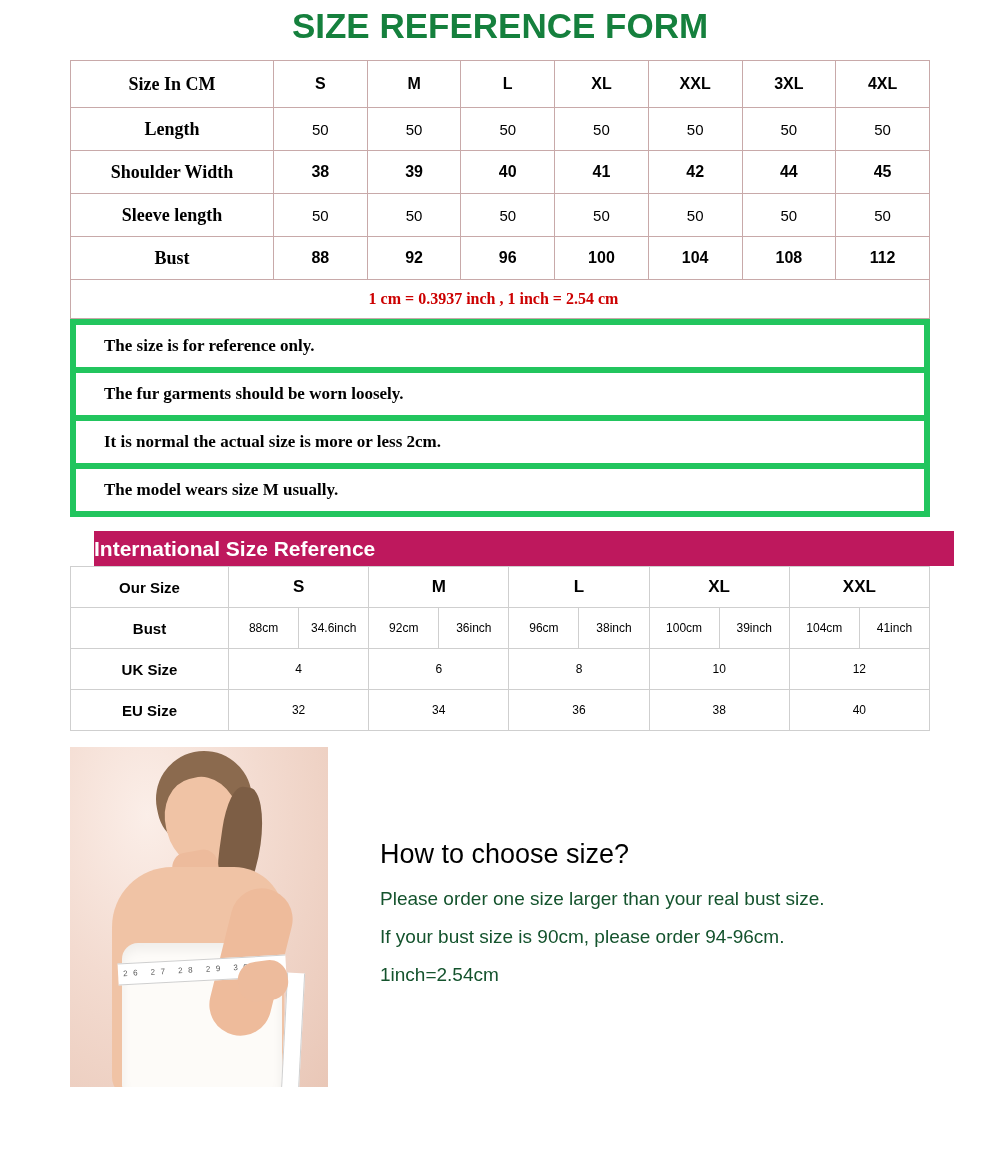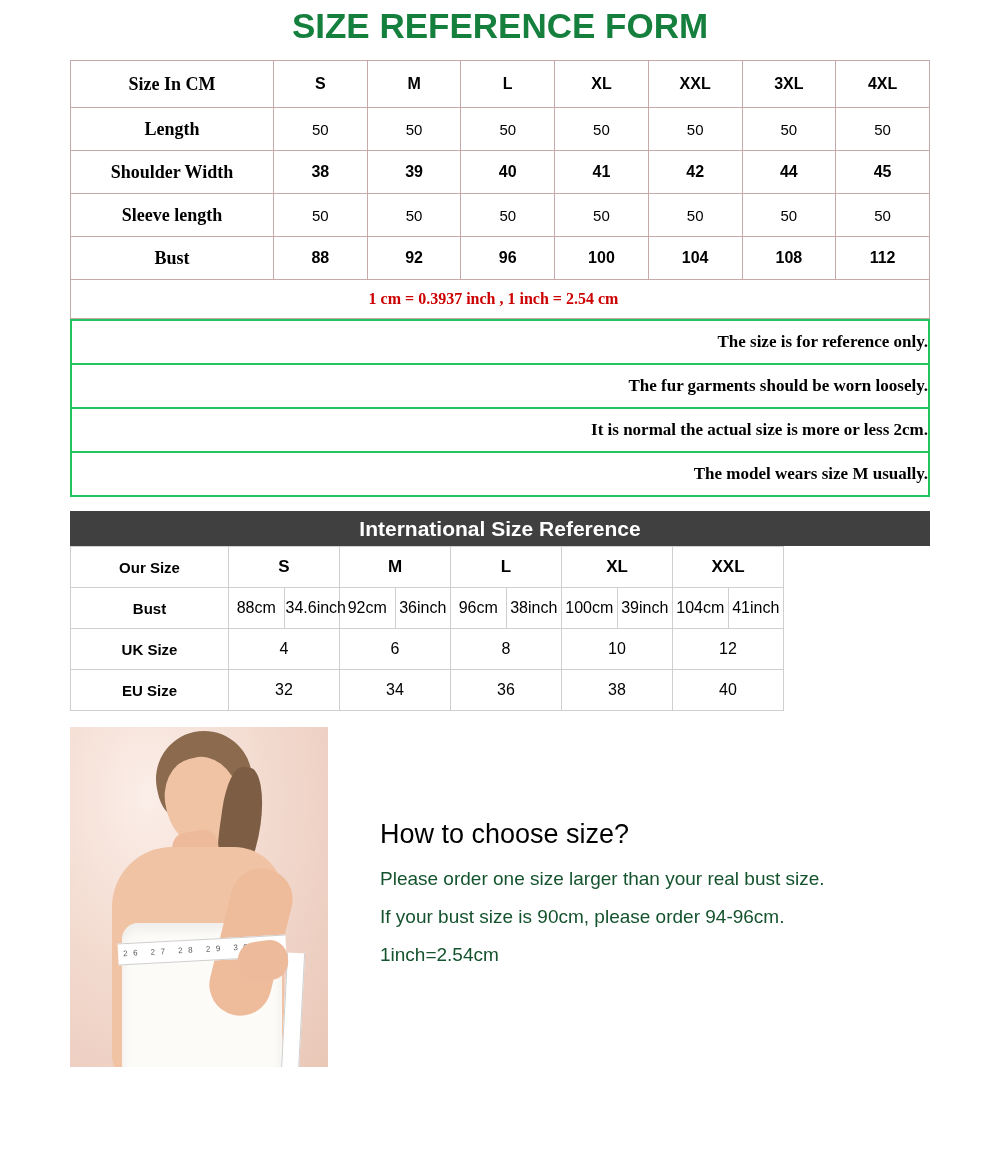--- a/index.html
+++ b/index.html
@@ -79,61 +79,62 @@
   }
 
   
   table.notes-table {
     border-collapse: collapse;
     width: 860px;
     table-layout: fixed;
     margin: 0 70px;
   }
   table.notes-table td {
-    border: 2px solid #22c55e;
+    border: 6px solid #22c55e;
     font-weight: bold;
     font-size: 17px;
-    padding: 11px 0 11px 16px;
-    text-align: right;
+    padding: 11px 0 11px 28px;
+    text-align: left;
   }
   table.notes-table td.red {
     color: #cc0000;
     line-height: 1.35;
     padding-top: 8px;
     padding-bottom: 8px;
     padding-right: 20px;
   }
 
   
   .intl-wrap {
     margin: 14px 70px 0 70px;
   }
   .intl-title {
-    background: #404040;
+    background: #be185d;
     color: #fff;
     font-family: "Liberation Sans", sans-serif;
     font-weight: bold;
     font-size: 21px;
-    text-align: center;
+    text-align: left;
     height: 35px;
     line-height: 35px;
     width: 860px;
+    margin-left: 24px;
   }
   table.intl-table {
     border-collapse: collapse;
-    width: 714px;
+    width: 860px;
     table-layout: fixed;
     font-family: "Liberation Sans", sans-serif;
   }
   table.intl-table td {
     border: 1px solid #cfcfcf;
     text-align: center;
     vertical-align: middle;
     height: 38px;
-    font-size: 16px;
+    font-size: 12px;
   }
   table.intl-table td.rowlabel {
     font-weight: bold;
     font-size: 15px;
     width: 155px;
   }
   table.intl-table td.sizehead {
     font-weight: bold;
     font-size: 17px;
   }

